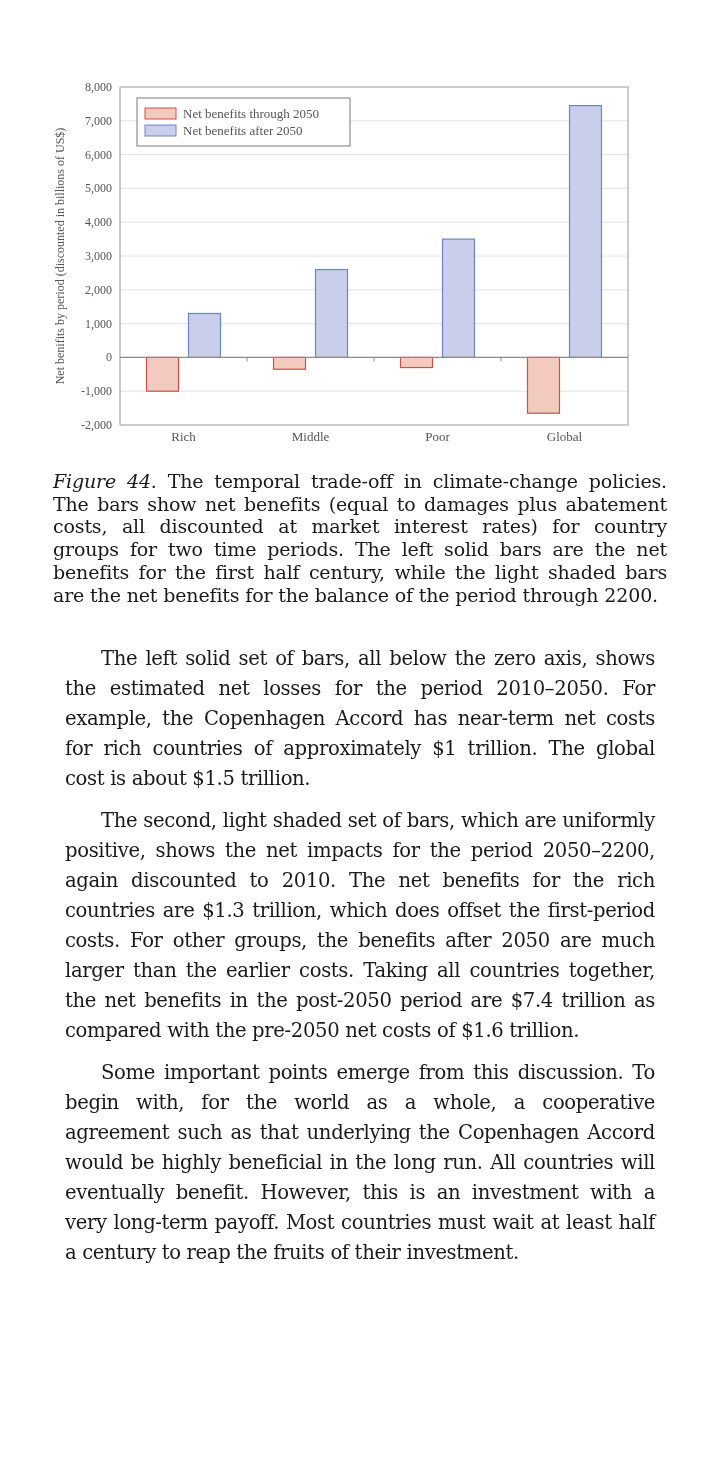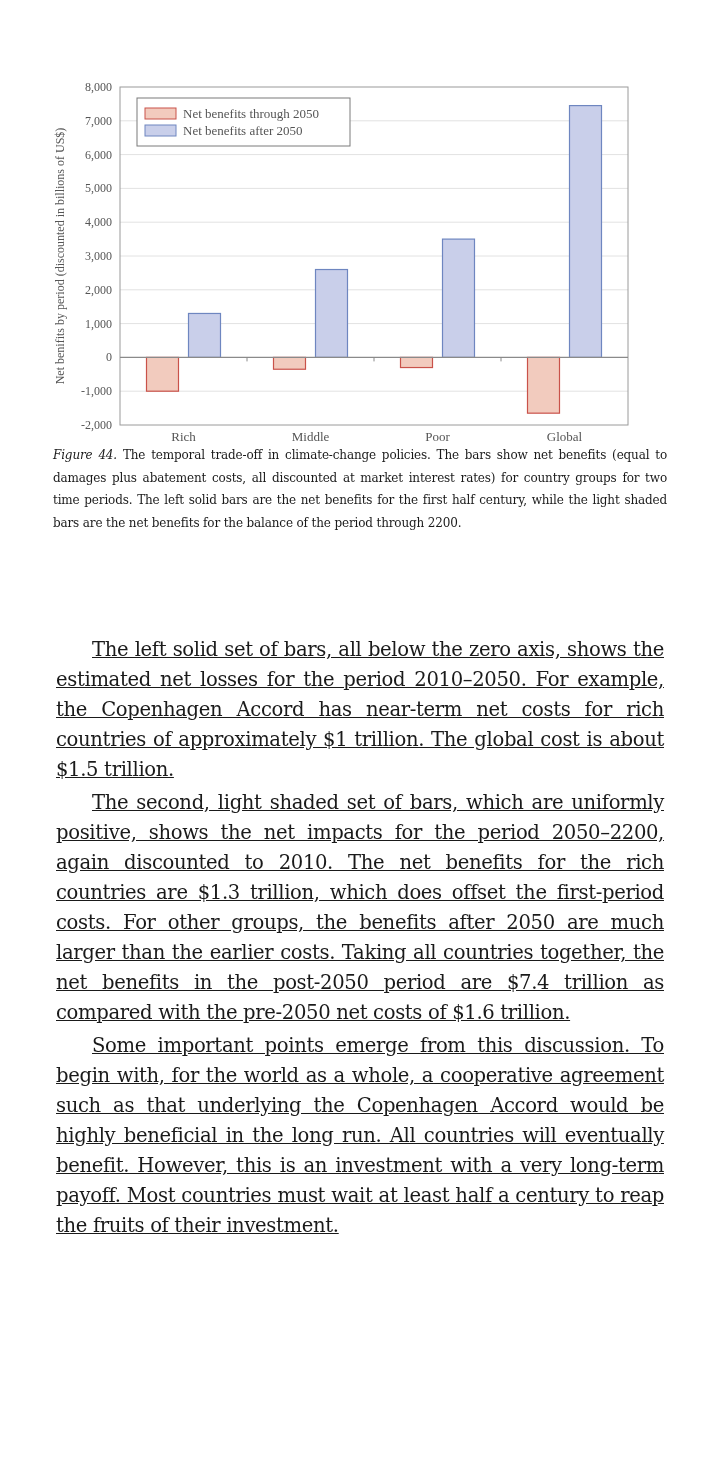--- a/index.html
+++ b/index.html
@@ -1,22 +1,22 @@
 <!DOCTYPE html>
 <html><head>
 <meta charset="utf-8">
 <style>
   html, body { margin: 0; padding: 0; background: #ffffff; }
   body { width: 720px; height: 1480px; position: relative; overflow: hidden; font-family: "DejaVu Serif", serif; color: #1a1a1a; }
   #chart { position: absolute; left: 0; top: 0; width: 720px; height: 460px; }
   #chart text { font-family: "Liberation Serif", serif; fill: #555; }
-  .caption { position: absolute; left: 53px; top: 444px; width: 614px; font-family: "DejaVu Serif", serif; font-size: 12px; line-height: 22.7px; text-align: justify; color: #1a1a1a; letter-spacing: -0.15px; }
+  .caption { position: absolute; left: 53px; top: 470px; width: 614px; font-family: "DejaVu Serif", serif; font-size: 19px; line-height: 22.7px; text-align: justify; color: #1a1a1a; letter-spacing: -0.15px; }
   .caption .fig { font-style: italic; }
   .body { position: absolute; left: 53px; top: 632px; width: 614px; font-family: "DejaVu Serif", serif; font-size: 19.6px; line-height: 30px; text-align: justify; color: #1a1a1a; letter-spacing: -0.35px; }
-  .body p { margin: 3px; text-indent: 36px; text-decoration: underline; }
+  .body p { margin: 12px; text-indent: 36px; }
 </style>
 </head>
 <body>
 
 <svg id="chart" xmlns="http://www.w3.org/2000/svg" width="720" height="460">
   <g id="grid-layer">
       <line x1="120" x2="628" y1="391.2" y2="391.2" stroke="#e2e2e2" stroke-width="1"></line>
       <line x1="120" x2="628" y1="323.6" y2="323.6" stroke="#e2e2e2" stroke-width="1"></line>
       <line x1="120" x2="628" y1="289.79999999999995" y2="289.79999999999995" stroke="#e2e2e2" stroke-width="1"></line>
       <line x1="120" x2="628" y1="256" y2="256" stroke="#e2e2e2" stroke-width="1"></line>

